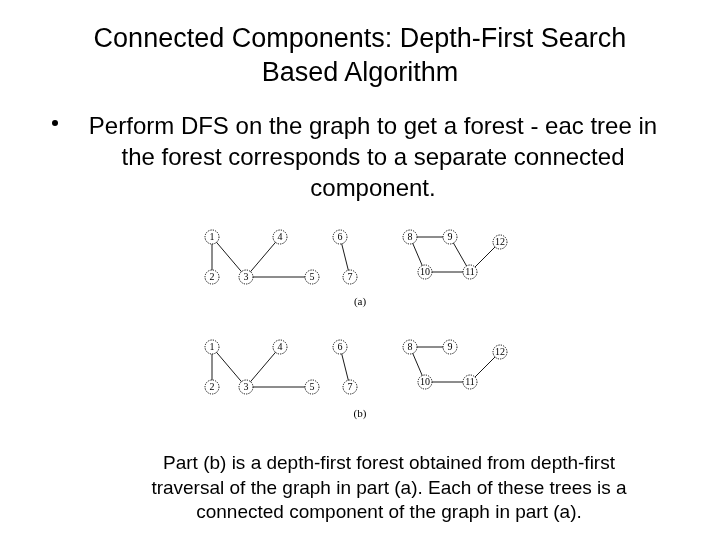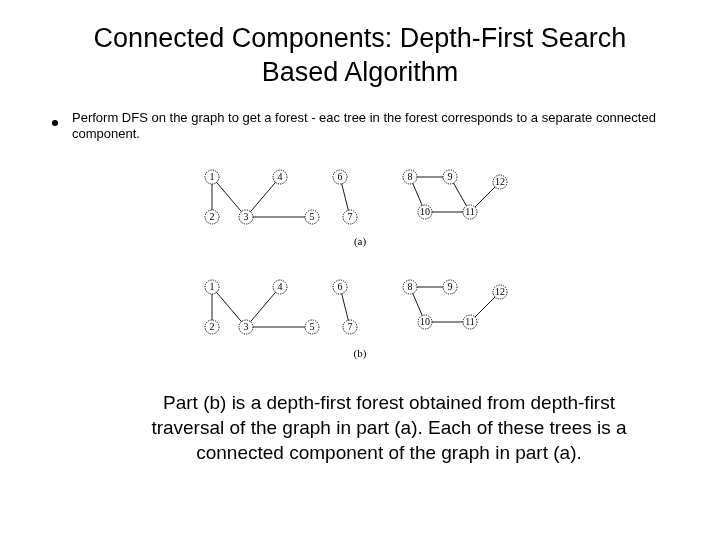--- a/index.html
+++ b/index.html
@@ -20,23 +20,24 @@
   .title {
     text-align: center;
     font-size: 27px;
     line-height: 1.25;
     margin: 4px 28px 20px 28px;
     font-weight: normal;
   }
   .bullet-row {
     display: flex;
     align-items: flex-start;
-    font-size: 13px;
+    font-size: 24px;
     line-height: 1.3;
     margin: 0 12px 14px 12px;
+    text-align: center;
   }
   .bullet-dot {
     width: 6px;
     height: 6px;
     background: #000;
     border-radius: 50%;
     margin: 10px 14px 0 6px;
     flex: 0 0 auto;
   }
   .bullet-text { flex: 1 1 auto; }

